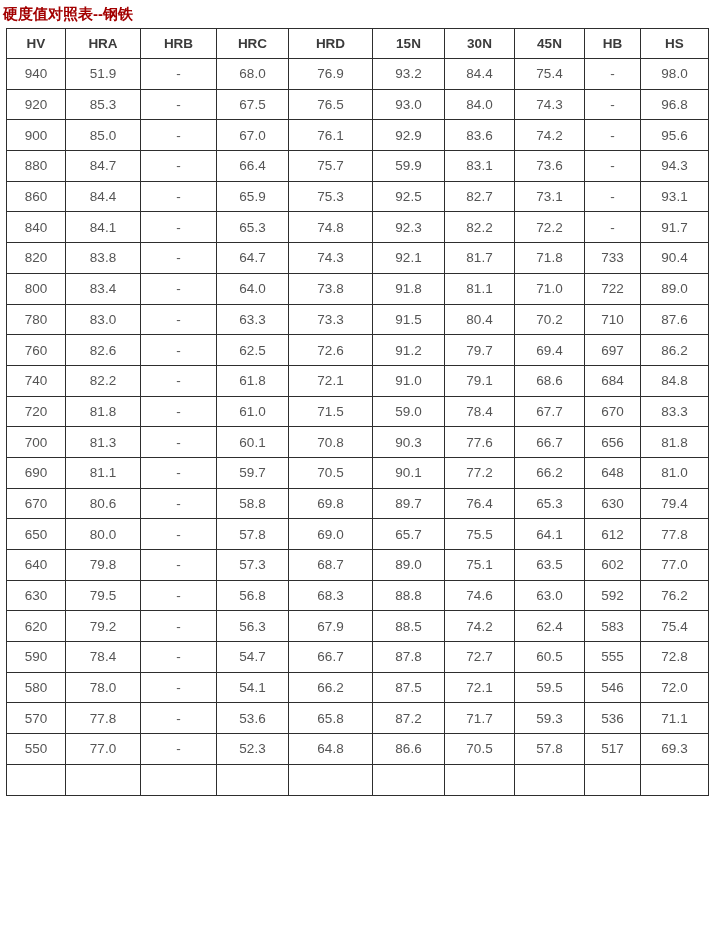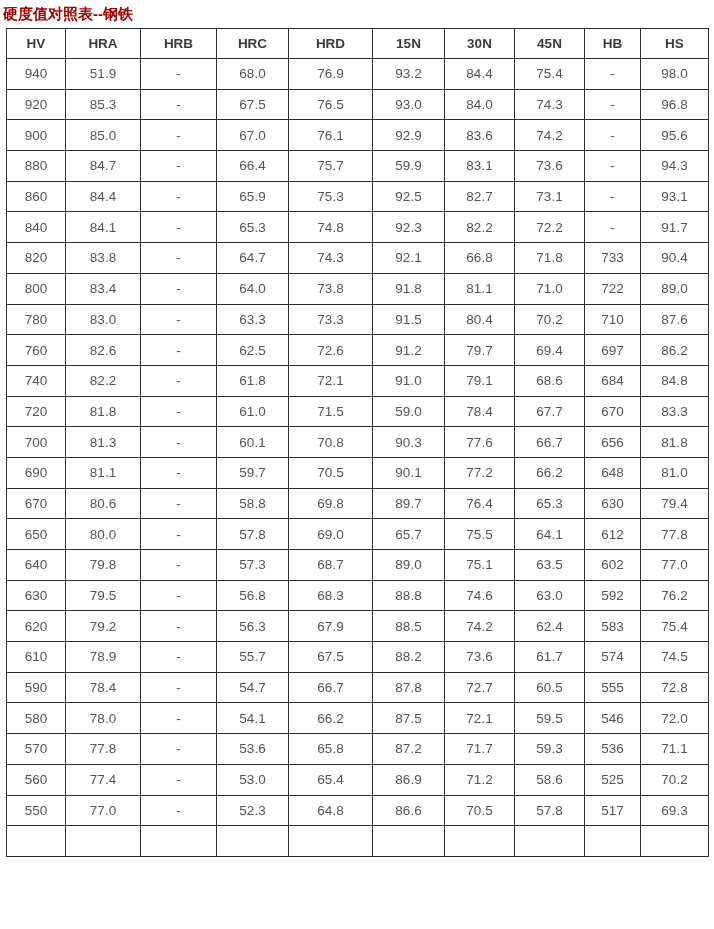--- a/index.html
+++ b/index.html
@@ -165,21 +165,21 @@
           <td>-</td>
           <td>91.7</td>
         </tr>
         <tr>
           <td>820</td>
           <td>83.8</td>
           <td>-</td>
           <td>64.7</td>
           <td>74.3</td>
           <td>92.1</td>
-          <td>66.8</td>
+          <td>81.7</td>
           <td>71.8</td>
           <td>733</td>
           <td>90.4</td>
         </tr>
         <tr>
           <td>800</td>
           <td>83.4</td>
           <td>-</td>
           <td>64.0</td>
           <td>73.8</td>
@@ -315,32 +315,20 @@
           <td>-</td>
           <td>56.3</td>
           <td>67.9</td>
           <td>88.5</td>
           <td>74.2</td>
           <td>62.4</td>
           <td>583</td>
           <td>75.4</td>
         </tr>
         <tr>
-          <td>610</td>
-          <td>78.9</td>
-          <td>-</td>
-          <td>55.7</td>
-          <td>67.5</td>
-          <td>88.2</td>
-          <td>73.6</td>
-          <td>61.7</td>
-          <td>574</td>
-          <td>74.5</td>
-        </tr>
-        <tr>
           <td>590</td>
           <td>78.4</td>
           <td>-</td>
           <td>54.7</td>
           <td>66.7</td>
           <td>87.8</td>
           <td>72.7</td>
           <td>60.5</td>
           <td>555</td>
           <td>72.8</td>
@@ -363,32 +351,20 @@
           <td>-</td>
           <td>53.6</td>
           <td>65.8</td>
           <td>87.2</td>
           <td>71.7</td>
           <td>59.3</td>
           <td>536</td>
           <td>71.1</td>
         </tr>
         <tr>
-          <td>560</td>
-          <td>77.4</td>
-          <td>-</td>
-          <td>53.0</td>
-          <td>65.4</td>
-          <td>86.9</td>
-          <td>71.2</td>
-          <td>58.6</td>
-          <td>525</td>
-          <td>70.2</td>
-        </tr>
-        <tr>
           <td>550</td>
           <td>77.0</td>
           <td>-</td>
           <td>52.3</td>
           <td>64.8</td>
           <td>86.6</td>
           <td>70.5</td>
           <td>57.8</td>
           <td>517</td>
           <td>69.3</td>

